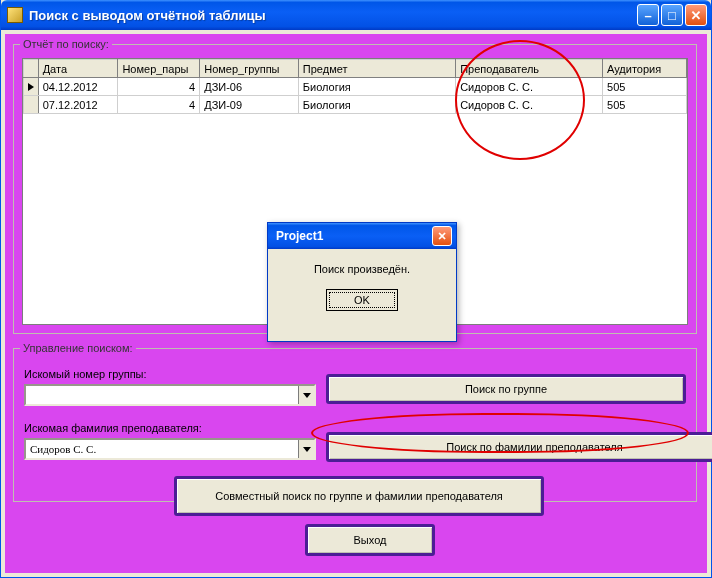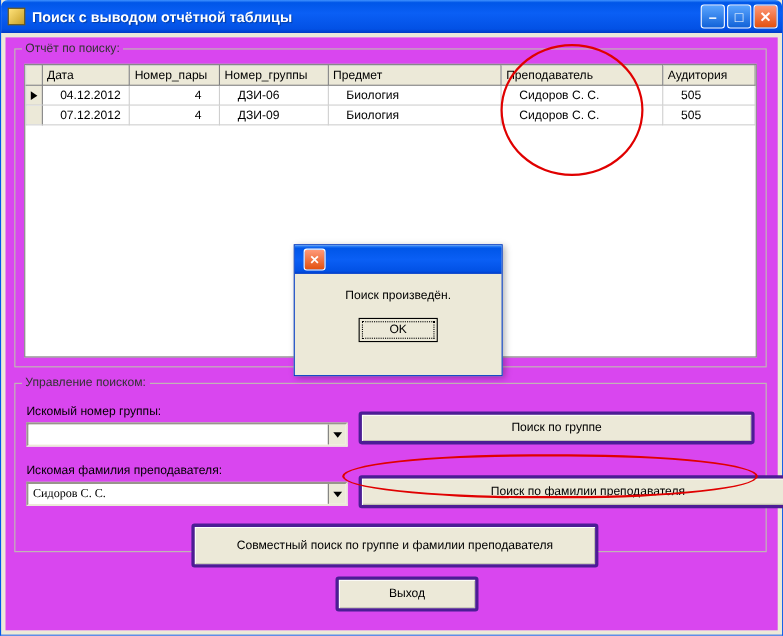--- a/index.html
+++ b/index.html
@@ -94,21 +94,21 @@
     border-bottom: 1px solid #808080;
     font-weight: normal;
     text-align: left;
     padding: 2px 4px;
     height: 18px;
     white-space: nowrap;
     overflow: hidden;
   }
   .data td {
     border: 1px solid #cfcfcf;
-    padding: 2px 16px;
+    padding: 2px 4px;
     height: 18px;
     white-space: nowrap;
     overflow: hidden;
     background: #fff;
   }
   .data th.rowhead, .data td.rowhead {
     width: 14px;
     background: #ece9d8;
     border-right: 1px solid #808080;
     text-align: center;
@@ -299,20 +299,21 @@
         <span>Совместный поиск по группе и фамилии преподавателя</span>
       </div>
     </fieldset>
 
     <div class="btn" style="left:300px;top:490px;width:130px;height:32px;">
       <span>Выход</span>
     </div>
 
     <div class="dialog">
       <div class="dlg-title">
+        <span>Project1</span>
         <div class="dlg-close">✕</div>
       </div>
       <div class="dlg-body">
         <div>Поиск произведён.</div>
         <div class="dlg-ok">
           <span>OK</span>
         </div>
       </div>
     </div>
 

